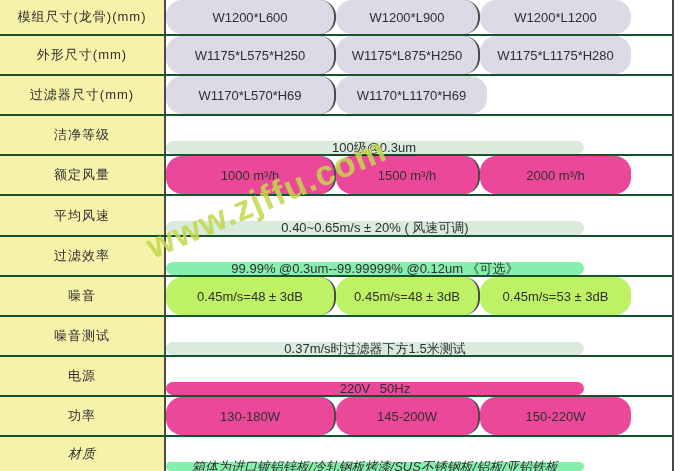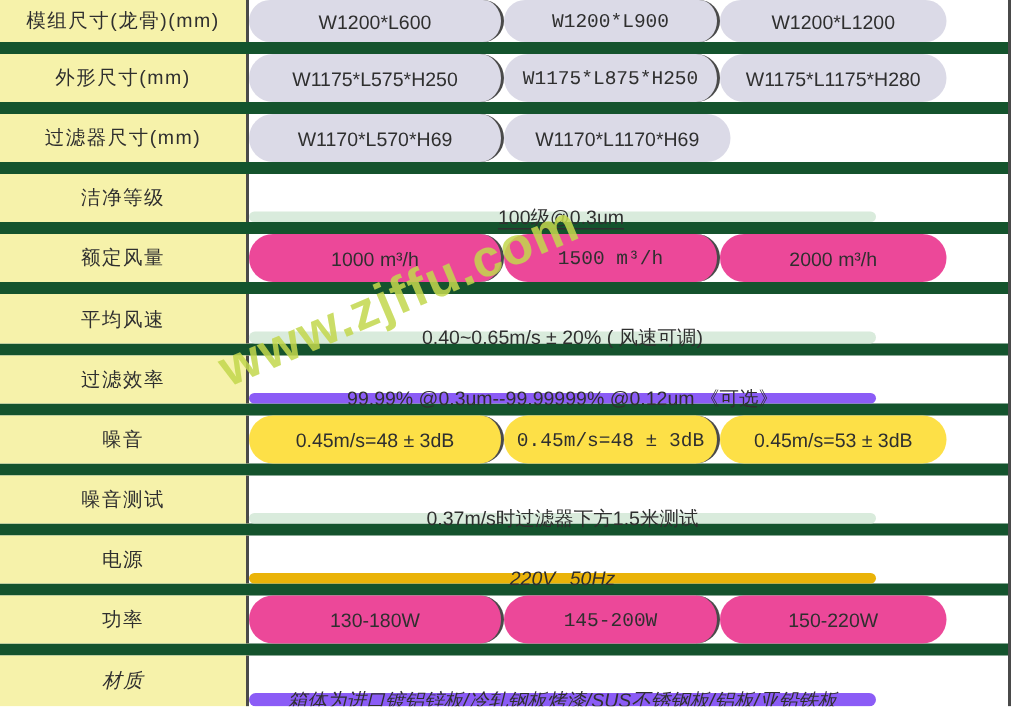--- a/index.html
+++ b/index.html
@@ -1,37 +1,37 @@
 <!DOCTYPE html>
 <html><head>
 <meta charset="utf-8">
 <style>
   html,body{margin:0;padding:0;background:#ffffff;}
   body{font-family:"Liberation Sans","DejaVu Sans",sans-serif;color:#2f2f2f;}
   #stage{position:relative;width:680px;height:471px;background:#ffffff;overflow:hidden;}
   #spec-table{position:absolute;left:0;top:0;width:674px;height:471px;
               border-right:2px solid #4a4a4a;box-sizing:border-box;}
-  .row{display:flex;width:100%;box-sizing:border-box;border-bottom:8px solid #14532d;}
+  .row{display:flex;width:100%;box-sizing:border-box;border-bottom:2px solid #14532d;}
   .row:last-child{border-bottom:none;font-style:italic;}
   .h36{height:36px}.h40{height:40px}.h41{height:41px}.h34{height:34px}
   .lbl{width:166px;box-sizing:border-box;border-right:2px solid #4a4a4a;
        background:#f6f2aa;display:flex;align-items:center;justify-content:center;
        font-size:13px;letter-spacing:1px;}
   .cell{box-sizing:border-box;display:flex;align-items:center;justify-content:center;
         font-size:13px;white-space:nowrap;border-radius:16px;}
   .c1{width:170px;border-right:2px solid #4a4a4a;}
-  .c2{width:144px;border-right:2px solid #4a4a4a;font-family:Liberation Mono, monospace;}
+  .c2{width:144px;border-right:2px solid #4a4a4a;}
   .c3{width:151px;}
   .span{width:418px;margin-top:25px;}
   .t-lav{background:#dbdae7;}
   .t-lav2{background:#ec4899;}
   .t-green{background:#d9ebdc;}
-  .t-yel{background:#8b5cf6;}
-  .t-yel2{background:#eab308;font-style:italic;}
-  .t-mauve{background:#fde047;}
+  .t-yel{background:#86efac;}
+  .t-yel2{background:#ec4899;}
+  .t-mauve{background:#bef264;}
   .u{text-decoration:underline;text-underline-offset:3px;margin-right:2px;}
   .pwr{word-spacing:6px;}
   #watermark{position:absolute;left:148px;top:228px;z-index:5;
              font-size:35px;font-weight:bold;letter-spacing:1px;
              color:#c3d84d;opacity:0.85;pointer-events:none;
              transform:rotate(-23deg);transform-origin:left center;}
 </style>
 </head>
 <body>
 

